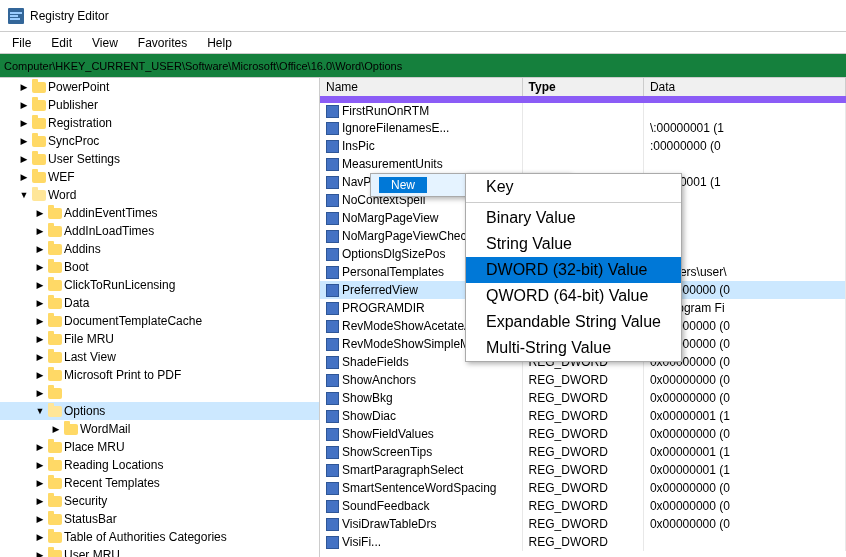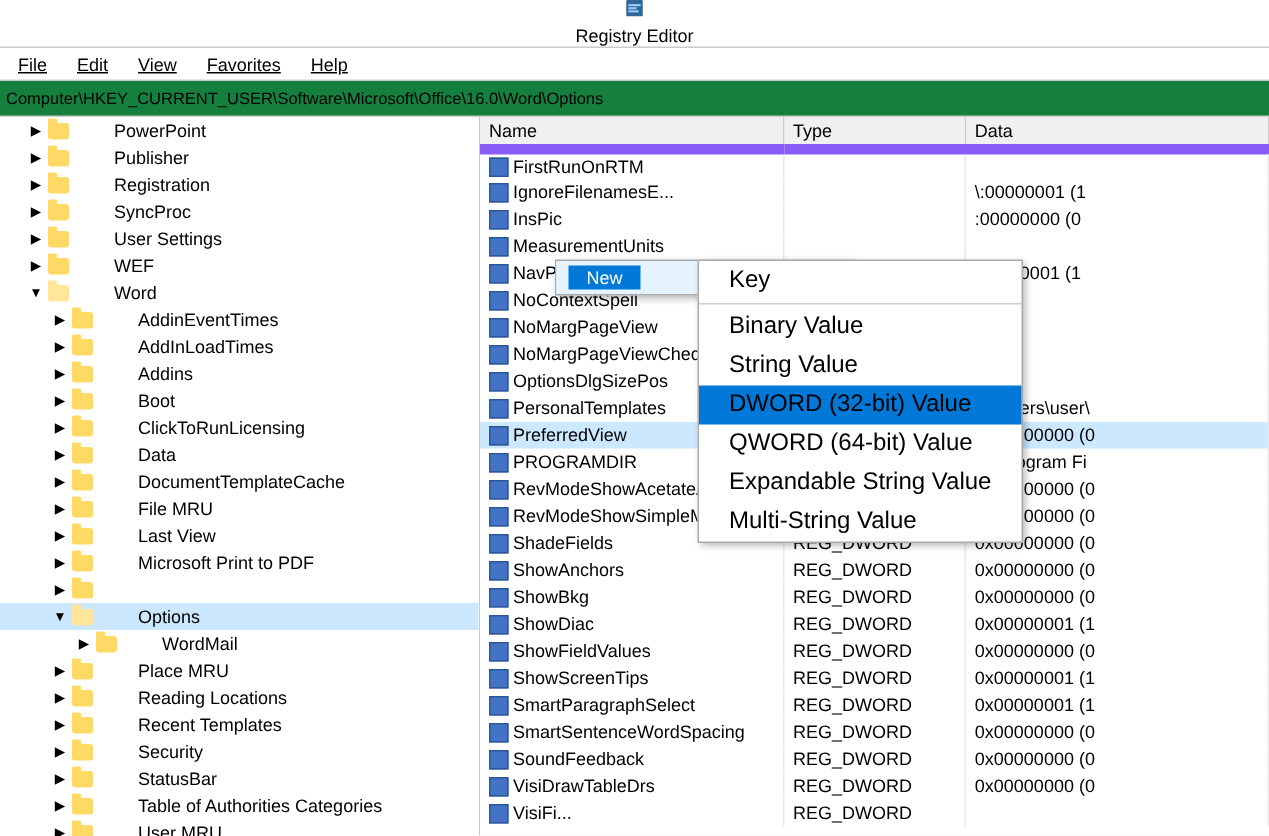--- a/index.html
+++ b/index.html
@@ -14,33 +14,31 @@
 
     
     .title-bar {
       background: #ffffff;
       height: 32px;
       display: flex;
       align-items: center;
       padding: 0 8px;
       border-bottom: 1px solid #ccc;
       gap: 6px;
-      flex-direction: column;
     }
 
     
     .menu-bar {
       background: #ffffff;
       height: 22px;
       display: flex;
       align-items: center;
       padding: 0 4px;
       border-bottom: 1px solid #ccc;
       gap: 4px;
-      text-decoration: underline;
     }
     .menu-item {
       padding: 2px 8px;
       font-size: 12px;
       cursor: pointer;
     }
 
     
     .address-bar {
       background: #15803d;
@@ -85,21 +83,20 @@
     }
 
     .tree-expander {
       width: 16px;
       text-align: center;
       font-size: 9px;
       flex-shrink: 0;
     }
     .tree-label {
       font-size: 12px;
-      margin-left: 28px;
     }
 
     
     .folder-icon {
       display: inline-block;
       width: 14px;
       height: 11px;
       background: #ffd966;
       border-radius: 0 2px 2px 2px;
       position: relative;
@@ -157,21 +154,21 @@
       height: 18px;
       white-space: nowrap;
       overflow: hidden;
       text-overflow: ellipsis;
     }
     .values-table tr.selected td {
       background: #cce8ff;
     }
 
     .values-table th:nth-child(1) { width: 200px; }
-    .values-table th:nth-child(2) { width: 120px; }
+    .values-table th:nth-child(2) { width: 120px; font-weight: bold; }
     .values-table th:nth-child(3) { width: 200px; }
 
     
     .context-menu {
       position: absolute;
       top: 95px;
       left: 145px;
       background: #ffffff;
       border: 1px solid #aaa;
       box-shadow: 2px 2px 5px rgba(0,0,0,0.3);

